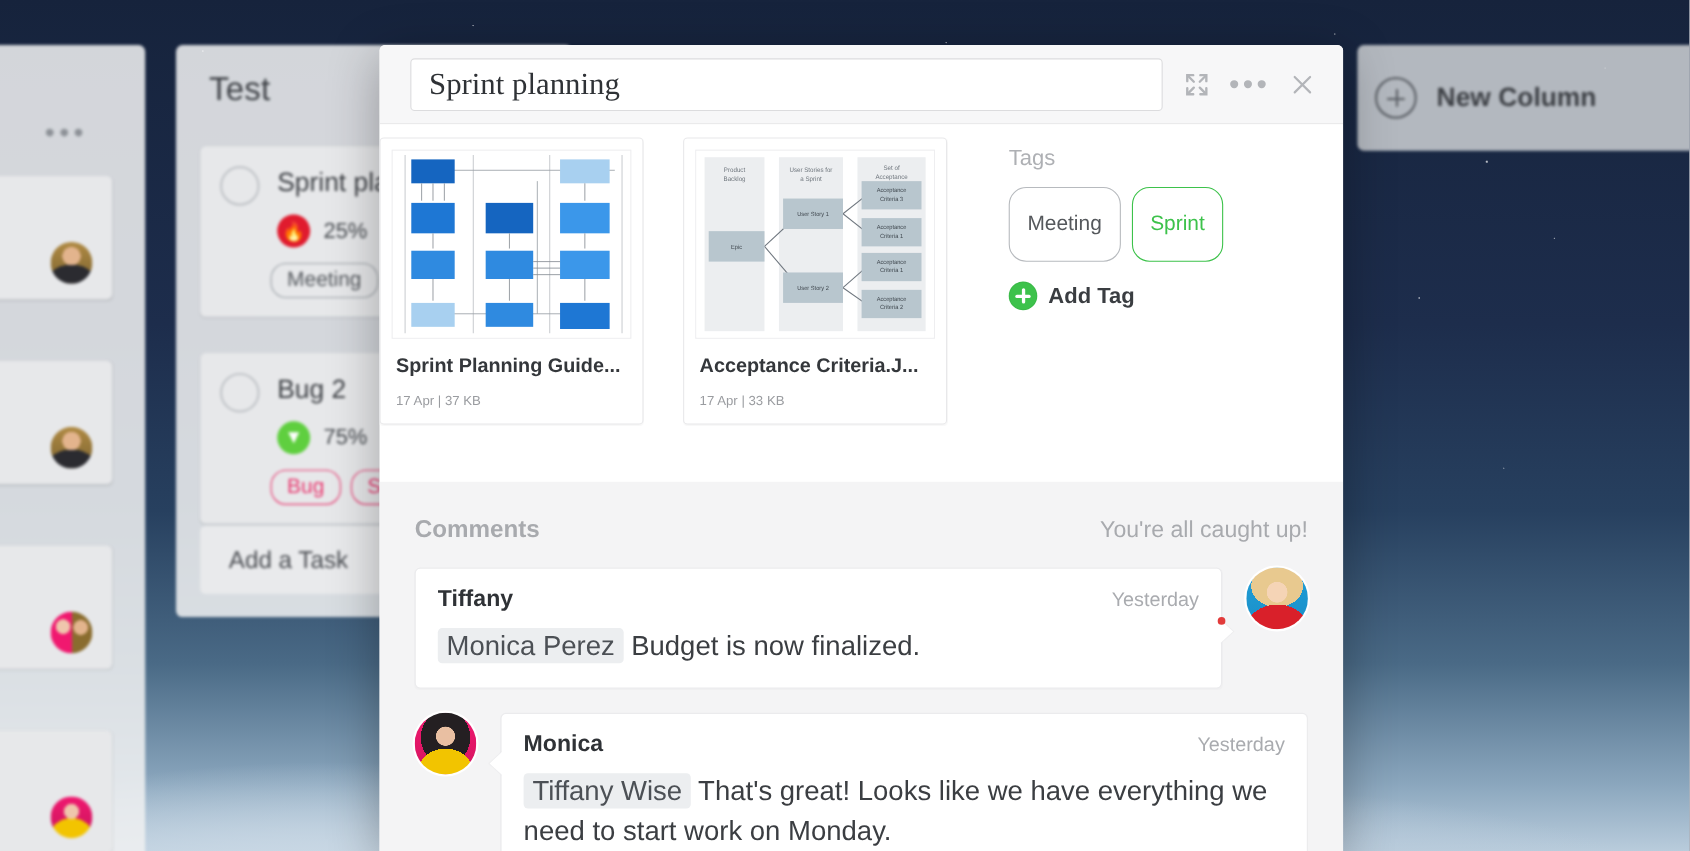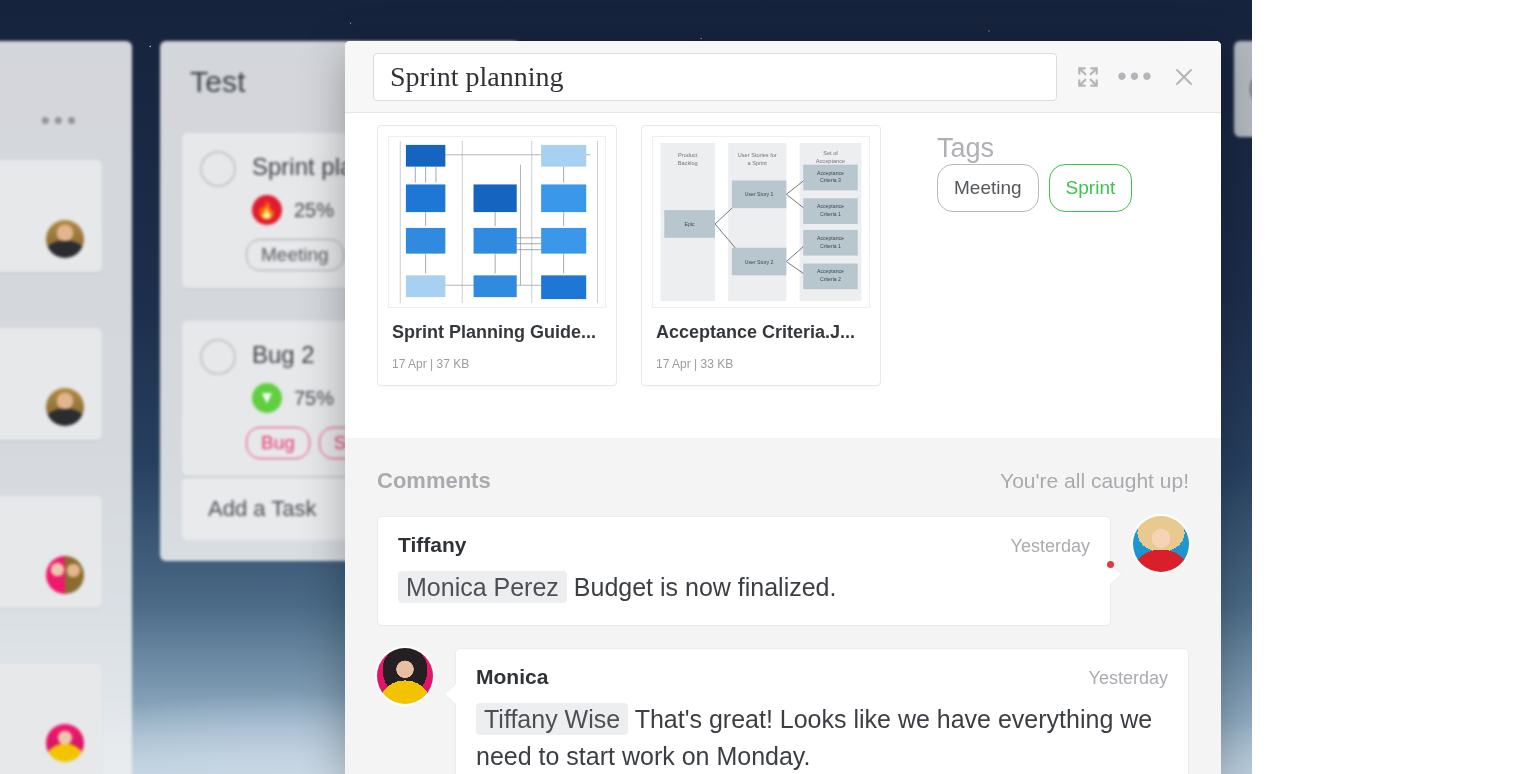--- a/index.html
+++ b/index.html
@@ -3,21 +3,21 @@
 <meta charset="utf-8">
 <style>
   * { box-sizing: border-box; margin: 0; padding: 0; }
   html, body {
     width: 1536px; height: 774px;
     overflow: hidden;
     font-family: "Liberation Sans", sans-serif;
   }
 
   
-  .stage { position: relative; width: 1252px; height: 774px; overflow: hidden; background:#1c2a44; }
+  .stage { position: relative; width: 1536px; height: 774px; overflow: hidden; background:#1c2a44; }
 
   .photo {
     position:absolute; inset:0;
     background:
       
       radial-gradient(ellipse 700px 260px at 300px 880px, #e9f0f6 0%, #c8d7e4 40%, rgba(200,215,228,0) 72%),
       radial-gradient(ellipse 620px 240px at 1150px 900px, #dde8f1 0%, #b9cbdb 45%, rgba(185,203,219,0) 75%),
       radial-gradient(ellipse 520px 200px at 760px 930px, #cddae6 0%, rgba(205,218,230,0) 70%),
       linear-gradient(180deg,#16233c 0%, #1d2d4c 38%, #27405f 60%, #4a6a86 78%, #8aa6bd 92%, #b9ccdc 100%);
   }
@@ -123,35 +123,35 @@
     font-family:"Liberation Serif", serif; font-size:28px; color:#2f3236;
     padding:0 16px; outline:none;
   }
   .head-icons { display:flex; align-items:center; gap:18px; color:#b3b5b9; }
   .ico { width:30px; height:30px; display:flex; align-items:center; justify-content:center; cursor:pointer; }
   .ico svg { display:block; }
   .dots-ico { letter-spacing:3px; font-size:27px; line-height:1; color:#b3b5b9; }
 
   
   .attach-area { background:#fff; padding:12px 0 0 0; display:flex; }
-  .attach-list { display:flex; gap:24px; padding-left:32px; }
+  .attach-list { display:flex; gap:36px; }
   .attach-card {
     width:240px; background:#fff; border:1px solid #e8e8ea; border-radius:4px;
     padding:10px 10px 14px; box-shadow:0 1px 1px rgba(0,0,0,.03);
   }
   .thumb { width:100%; height:172px; background:#fff; border:1px solid #eeeef0; overflow:hidden; position:relative; }
   .att-name { font-size:18px; font-weight:bold; color:#34373b; margin:14px 4px 0; white-space:nowrap; overflow:hidden; }
   .att-meta { font-size:12px; color:#9a9ca0; margin:14px 4px 0; }
 
   
   .tags-panel { padding:8px 0 0 56px; }
-  .tags-label { font-size:27px; color:#aeb0b4; }
+  .tags-label { font-size:20px; color:#aeb0b4; margin-bottom:14px; }
   .tag-row { display:flex; gap:10px; align-items:center; margin-bottom:18px; }
   .tag {
-    border:1.6px solid #b7babe; border-radius:16px; padding:12px 16px;
+    border:1.6px solid #b7babe; border-radius:16px; padding:22px 16px;
     font-size:19px; color:#55585c; background:#fff;
   }
   .tag.green { border-color:#3dc24b; color:#3dc24b; }
   .addtag { display:flex; align-items:center; gap:10px; cursor:pointer; }
   .plus-green { width:26px; height:26px; border-radius:50%; background:#3dc24b; position:relative;
                 box-shadow:inset 0 0 0 1px rgba(0,0,0,.04); }
   .plus-green:before, .plus-green:after { content:""; position:absolute; background:#fff; }
   .plus-green:before { left:6px; right:6px; top:12px; height:3px; border-radius:2px; }
   .plus-green:after  { top:6px; bottom:6px; left:11.5px; width:3px; border-radius:2px; }
   .addtag-label { font-size:20px; font-weight:bold; color:#3a3d41; }
@@ -376,20 +376,24 @@
           <div class="att-meta">17 Apr | 33 KB</div>
         </div>
       </div>
 
       <div class="tags-panel">
         <div class="tags-label">Tags</div>
         <div class="tag-row">
           <span class="tag">Meeting</span>
           <span class="tag green">Sprint</span>
         </div>
+        <div class="addtag">
+          <span class="plus-green"></span>
+          <span class="addtag-label">Add Tag</span>
+        </div>
       </div>
     </div>
 
     <div class="comments">
       <div class="comments-head">
         <div class="comments-title">Comments</div>
         <div class="caught-up">You're all caught up!</div>
       </div>
 
       <div class="msg-row">

